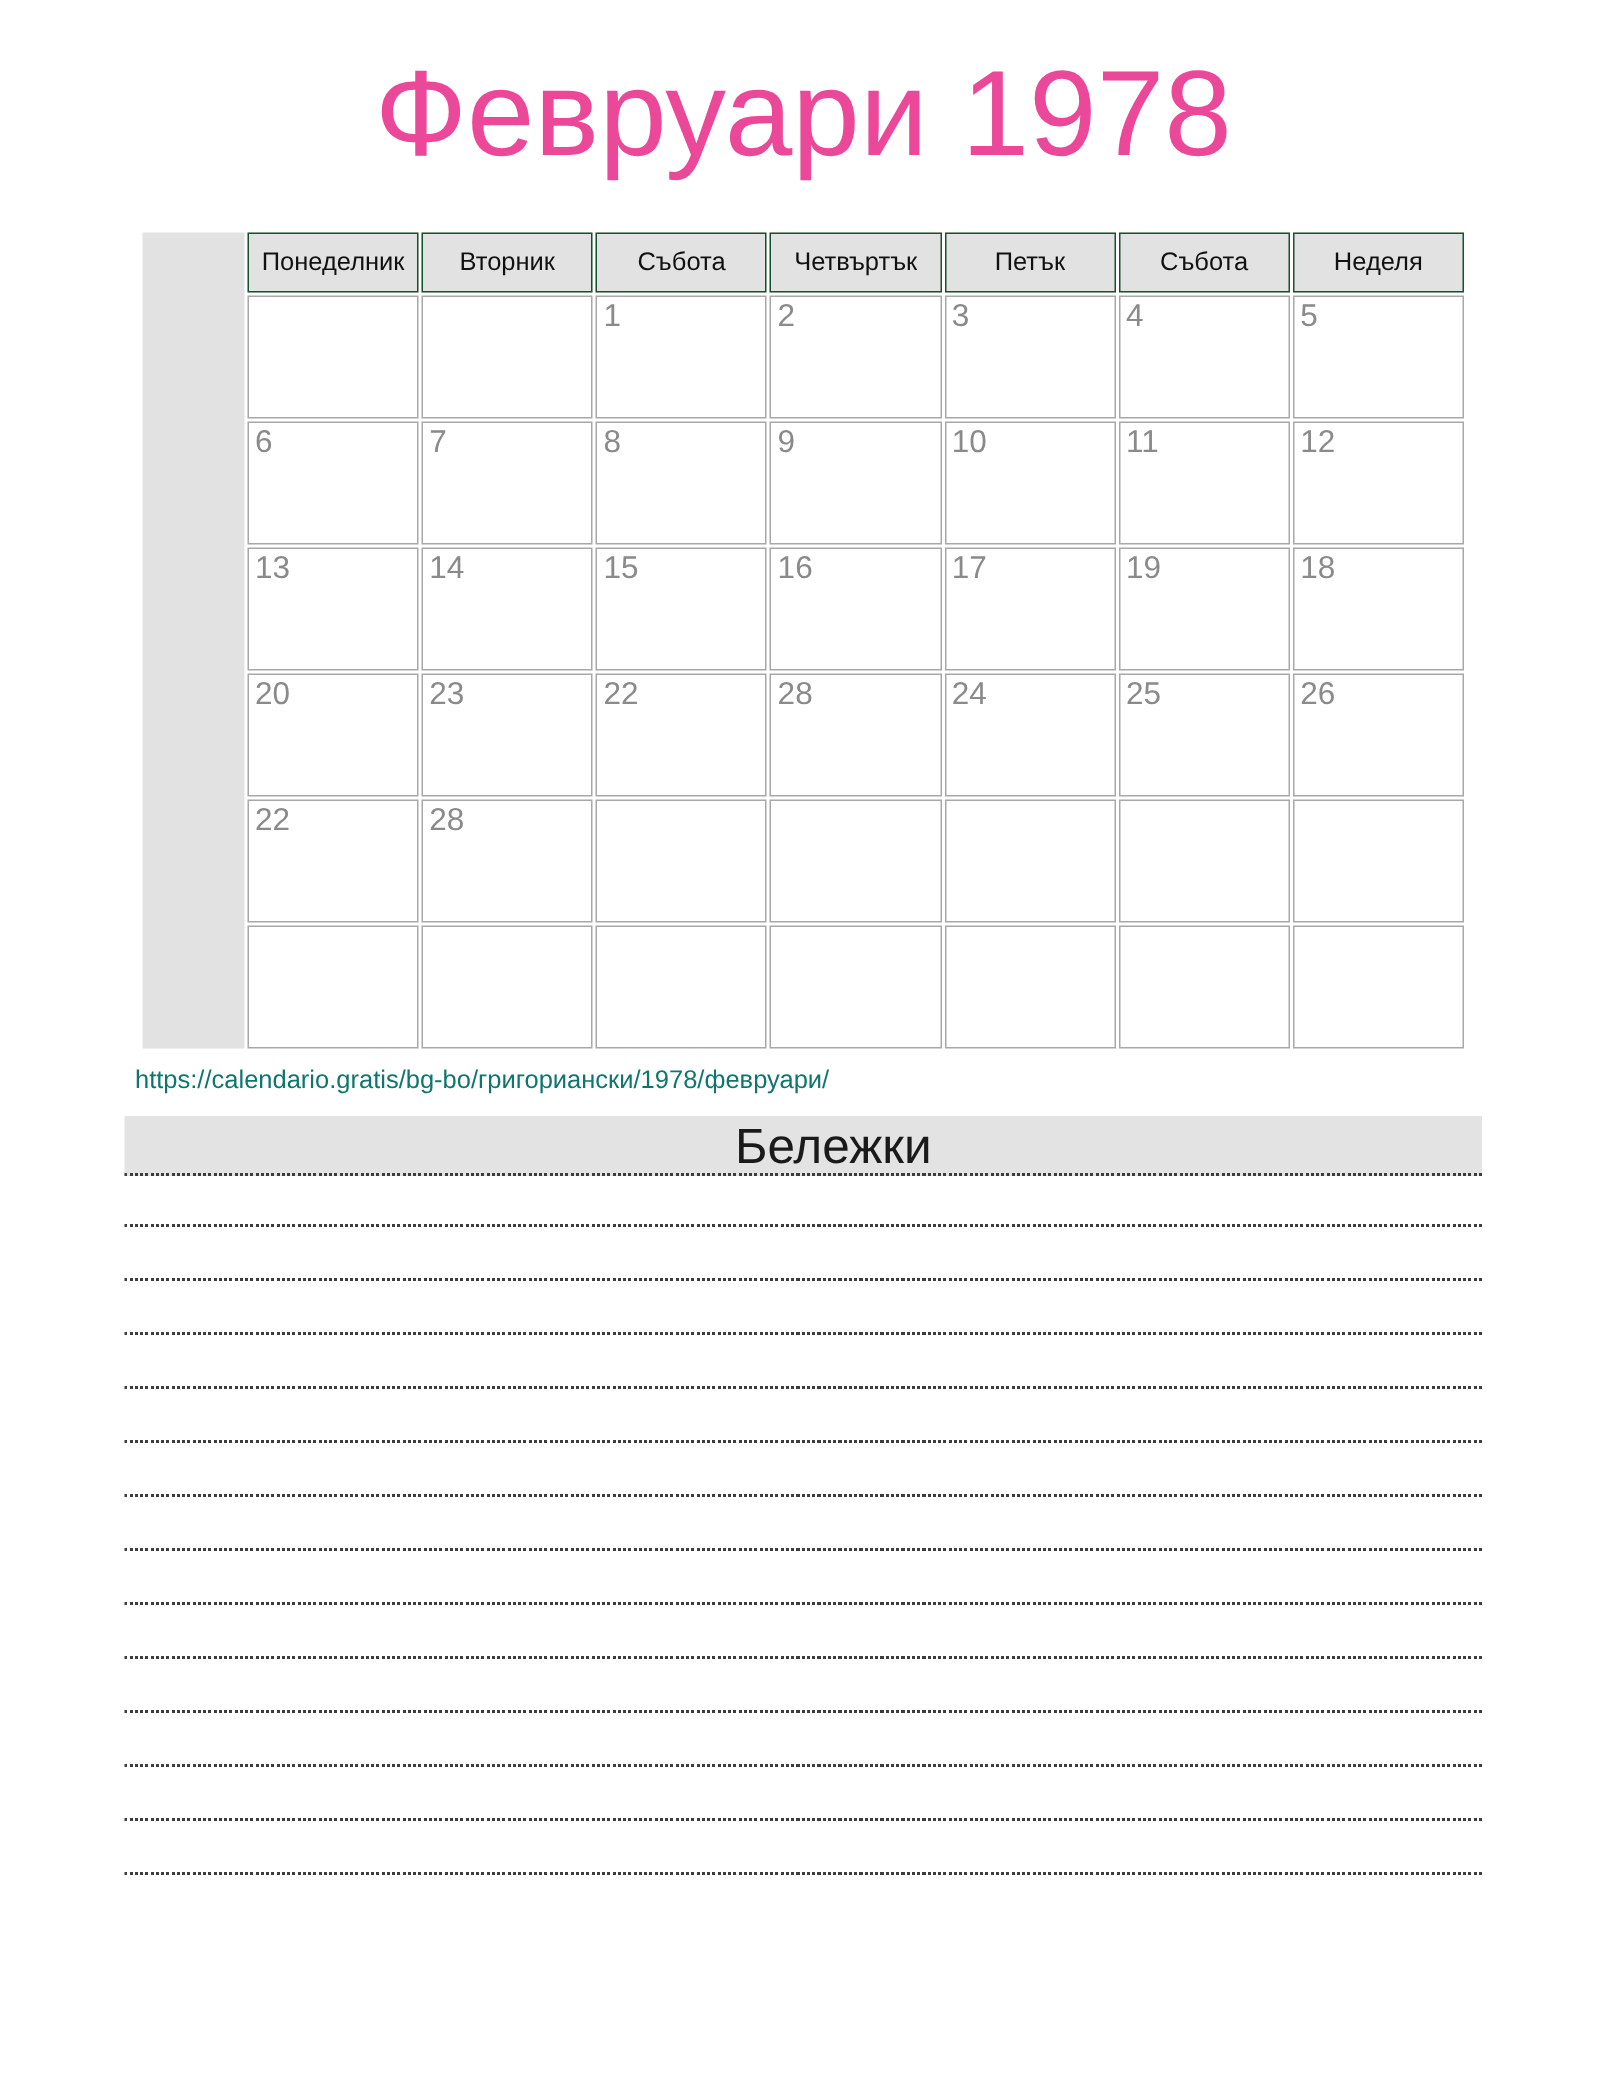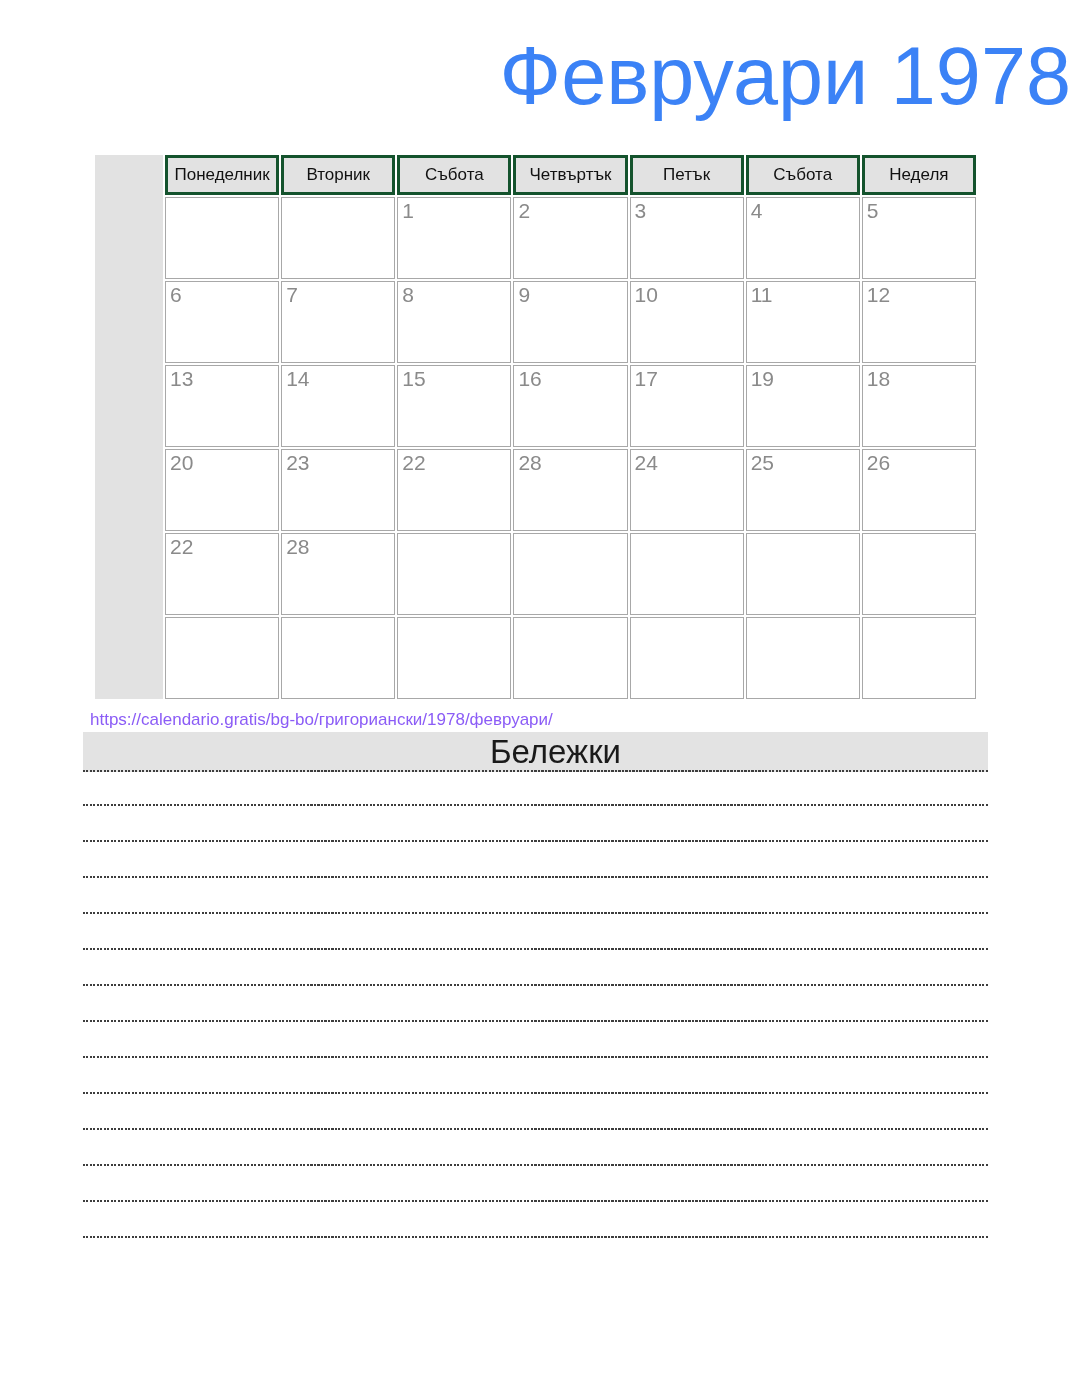--- a/index.html
+++ b/index.html
@@ -6,44 +6,44 @@
   html, body { background: #ffffff; }
   body {
     width: 1071px;
     height: 1386px;
     position: relative;
     font-family: "Liberation Sans", "DejaVu Sans", sans-serif;
     overflow: hidden;
   }
   .page-title {
     margin-top: 33px;
-    text-align: right;
+    text-align: center;
     font-size: 81px;
     font-weight: normal;
     line-height: 1.08;
-    color: #3b82f6;
+    color: #ec4899;
     letter-spacing: 0px;
   }
   table.calendar {
     width: 885px;
     margin: 33px auto 0 auto;
     border-collapse: separate;
     border-spacing: 2px;
     table-layout: fixed;
   }
   table.calendar td.weekcol {
     width: 62px;
     background: #e2e2e2;
     border: none;
   }
   table.calendar th {
     width: 104px;
     height: 40px;
     background: #e2e2e2;
-    border: 3px solid #14532d;
+    border: 1px solid #14532d;
     font-size: 17px;
     font-weight: normal;
     color: #111111;
     text-align: center;
     vertical-align: middle;
   }
   table.calendar td.day {
     width: 115px;
     height: 82px;
     background: #ffffff;
@@ -53,25 +53,25 @@
     padding: 1px 0 0 4px;
   }
   .daynum {
     font-size: 21px;
     color: #8a8a8a;
     line-height: 1.15;
   }
   .source-url {
     margin: 9px 0 0 90px;
     font-size: 17px;
-    color: #8b5cf6;
+    color: #0f766e;
   }
   .notes-header {
     width: 905px;
-    margin: 2px auto 0 auto;
+    margin: 14px auto 0 auto;
     height: 40px;
     background: #e3e3e3;
     text-align: center;
     position: relative;
     padding-left: 40px;
   }
   .notes-header .notes-title {
     font-size: 33px;
     font-weight: normal;
     color: #1a1a1a;

